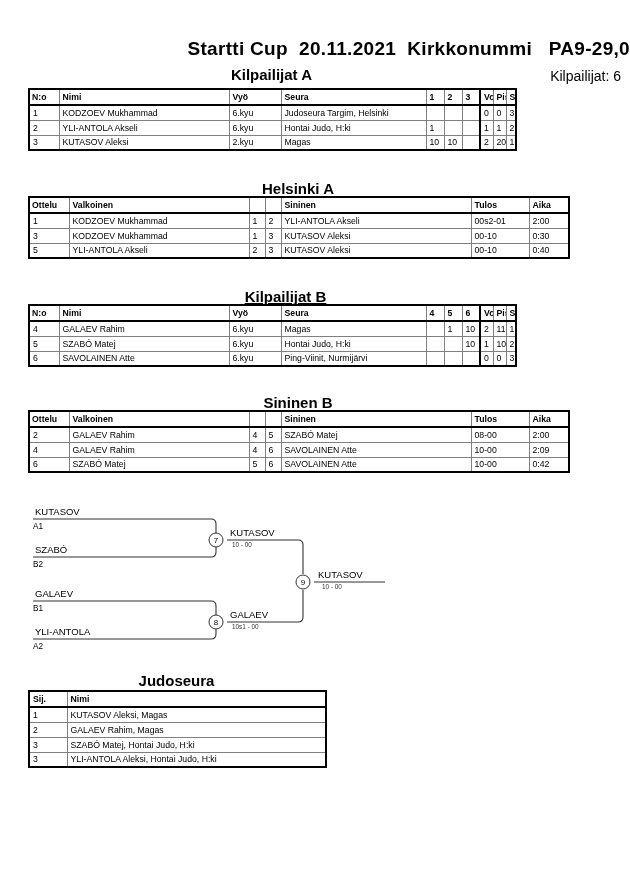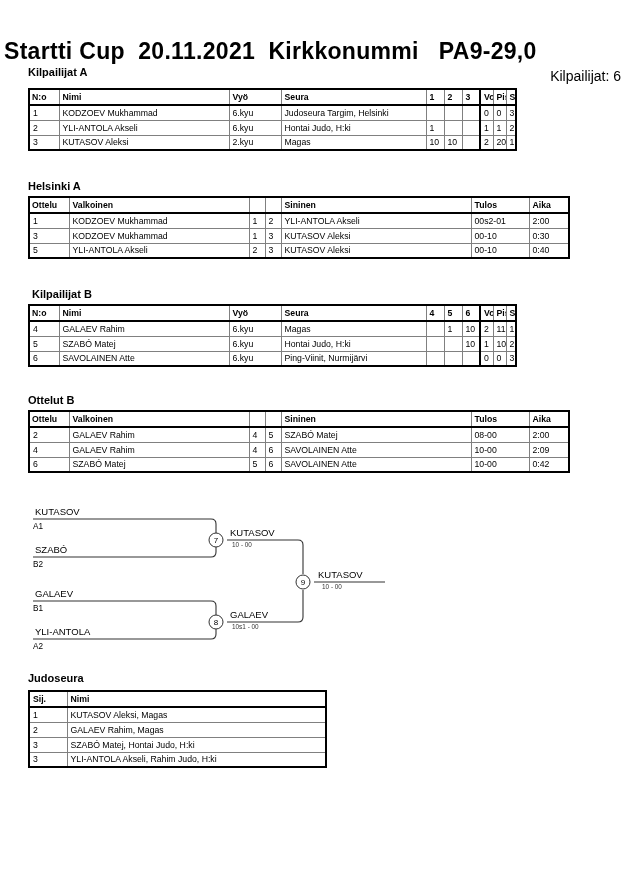--- a/index.html
+++ b/index.html
@@ -12,43 +12,43 @@
     height: 891px;
     position: relative;
     font-family: "Liberation Sans", sans-serif;
     color: #000000;
     overflow: hidden;
   }
 
   
   .doc-title {
     position: absolute;
-    left: 4px; right: 0;
+    left: 16px; right: 0;
     top: 38px;
-    text-align: left;
-    font-size: 23px;
+    text-align: right;
+    font-size: 19px;
     font-weight: bold;
     letter-spacing: 0.3px;
     white-space: pre;
   }
   .entrants-count {
     position: absolute;
     right: 9px;
     top: 68px;
     font-size: 14px;
     font-weight: normal;
     text-align: right;
   }
 
   
   .section-caption {
     position: absolute;
-    font-size: 11px;
+    font-size: 15px;
     font-weight: bold;
-    text-align: left;
+    text-align: center;
   }
 
   
   table.grid {
     position: absolute;
     border-collapse: collapse;
     font-size: 8.7px;
     background: #ffffff;
     table-layout: fixed;
   }
@@ -239,21 +239,21 @@
       <td>YLI-ANTOLA Akseli</td>
       <td class="num">2</td>
       <td class="num">3</td>
       <td>KUTASOV Aleksi</td>
       <td class="c">00-10</td>
       <td class="c">0:40</td>
     </tr>
   </tbody>
 </table>
 
-<div class="section-caption" style="left:32px; top:288px; width:487px;">Kilpailijat B</div>
+<div class="section-caption" style="left:42px; top:288px; width:487px;text-decoration:underline;">Kilpailijat B</div>
 
 <table class="grid" style="left:28px; top:304px; width:487px;">
   <colgroup>
     <col style="width:30px">
       <col style="width:170px">
       <col style="width:52px">
       <col style="width:145px">
     <col style="width:18px">
       <col style="width:18px">
       <col style="width:18px">
@@ -308,21 +308,21 @@
       <td class="num"></td>
       <td class="num"></td>
       <td class="num"></td>
       <td class="num thickleft">0</td>
       <td class="num">0</td>
       <td class="num">3</td>
     </tr>
   </tbody>
 </table>
 
-<div class="section-caption" style="left:28px; top:394px; width:540px;">Ottelut B</div>
+<div class="section-caption" style="left:28px; top:394px; width:540px;">Sininen B</div>
 
 <table class="grid" style="left:28px; top:410px; width:540px;">
   <colgroup>
     <col style="width:40px">
       <col style="width:180px">
     <col style="width:16px">
       <col style="width:16px">
     <col style="width:190px">
       <col style="width:58px">
       <col style="width:40px">
@@ -435,16 +435,16 @@
     <tr>
       <td class="c">2</td>
       <td>GALAEV Rahim, Magas</td>
     </tr>
     <tr>
       <td class="c">3</td>
       <td>SZABÓ Matej, Hontai Judo, H:ki</td>
     </tr>
     <tr>
       <td class="c">3</td>
-      <td>YLI-ANTOLA Akseli, Rahim Judo, H:ki</td>
+      <td>YLI-ANTOLA Aleksi, Hontai Judo, H:ki</td>
     </tr>
   </tbody>
 </table>
 
 </body></html>

